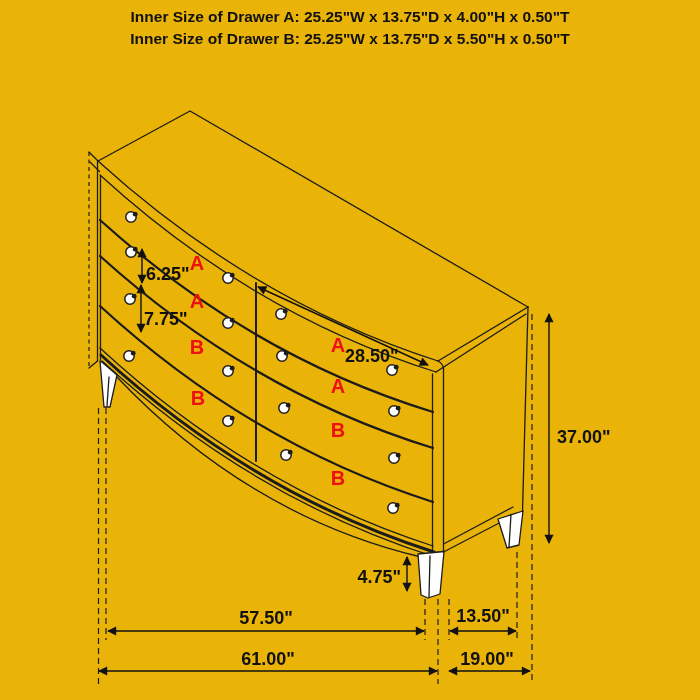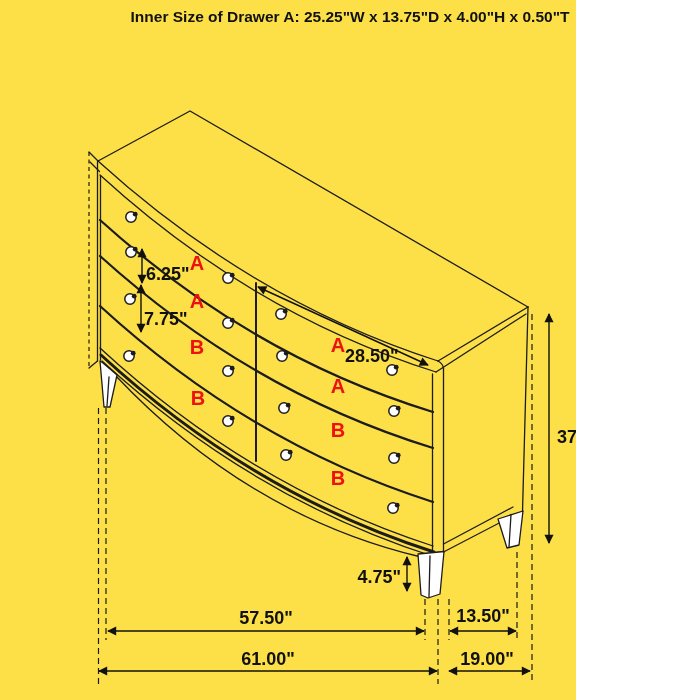--- a/index.html
+++ b/index.html
@@ -1,16 +1,16 @@
 <!DOCTYPE html>
 <html><head>
 <meta charset="utf-8">
 <style>
   html,body{margin:0;padding:0;background:#ffffff;}
-  .page{position:relative;width:576px;height:700px;background:#fde047;overflow:hidden;
+  .page{position:relative;width:700px;height:700px;background:#eab308;overflow:hidden;
         font-family:"Liberation Sans",sans-serif;}
   .hdr{position:absolute;top:6px;left:0;width:700px;text-align:center;
        font-weight:bold;font-size:15.5px;line-height:22px;color:#111;}
   svg{position:absolute;top:0;left:0;}
   .ln{stroke:#1c1c1c;fill:none;stroke-width:1.3;stroke-linecap:round;stroke-linejoin:round;}
   .sep{stroke:#1c1c1c;fill:none;stroke-width:2.2;stroke-linecap:round;}
   .thick{stroke:#1c1c1c;fill:none;stroke-width:3;stroke-linecap:round;}
   .leg{fill:#ffffff;stroke:#1c1c1c;stroke-width:1.3;stroke-linejoin:round;}
   .dash{stroke:#1c1c1c;fill:none;stroke-width:1.2;stroke-dasharray:6 4;}
   .hdash{stroke:#1c1c1c;fill:none;stroke-width:1.2;stroke-dasharray:4 3.5;}
@@ -18,20 +18,21 @@
   .dimtxt{font-family:"Liberation Sans",sans-serif;font-weight:bold;font-size:18px;fill:#111;}
   .redtxt{font-family:"Liberation Sans",sans-serif;font-weight:bold;font-size:20px;}
 </style>
 </head>
 <body>
 
 <div class="page">
 
   <div class="hdr">
     <div>Inner Size of Drawer A: 25.25"W x 13.75"D x 4.00"H x 0.50"T</div>
+    <div>Inner Size of Drawer B: 25.25"W x 13.75"D x 5.50"H x 0.50"T</div>
   </div>
 
   <svg width="700" height="700" viewBox="0 0 700 700">
     <defs>
       <marker id="arr" viewBox="0 0 10 10" refX="9" refY="5" markerWidth="8.5" markerHeight="6.5" orient="auto-start-reverse">
         <path d="M0,0 L10,5 L0,10 Z" fill="#111"></path>
       </marker>
       <g id="knobShape">
         <circle r="5.2" fill="#ffffff" stroke="#1c1c1c" stroke-width="1.5"></circle>
         <circle cx="4.2" cy="-2.8" r="2.4" fill="#1c1c1c"></circle>

